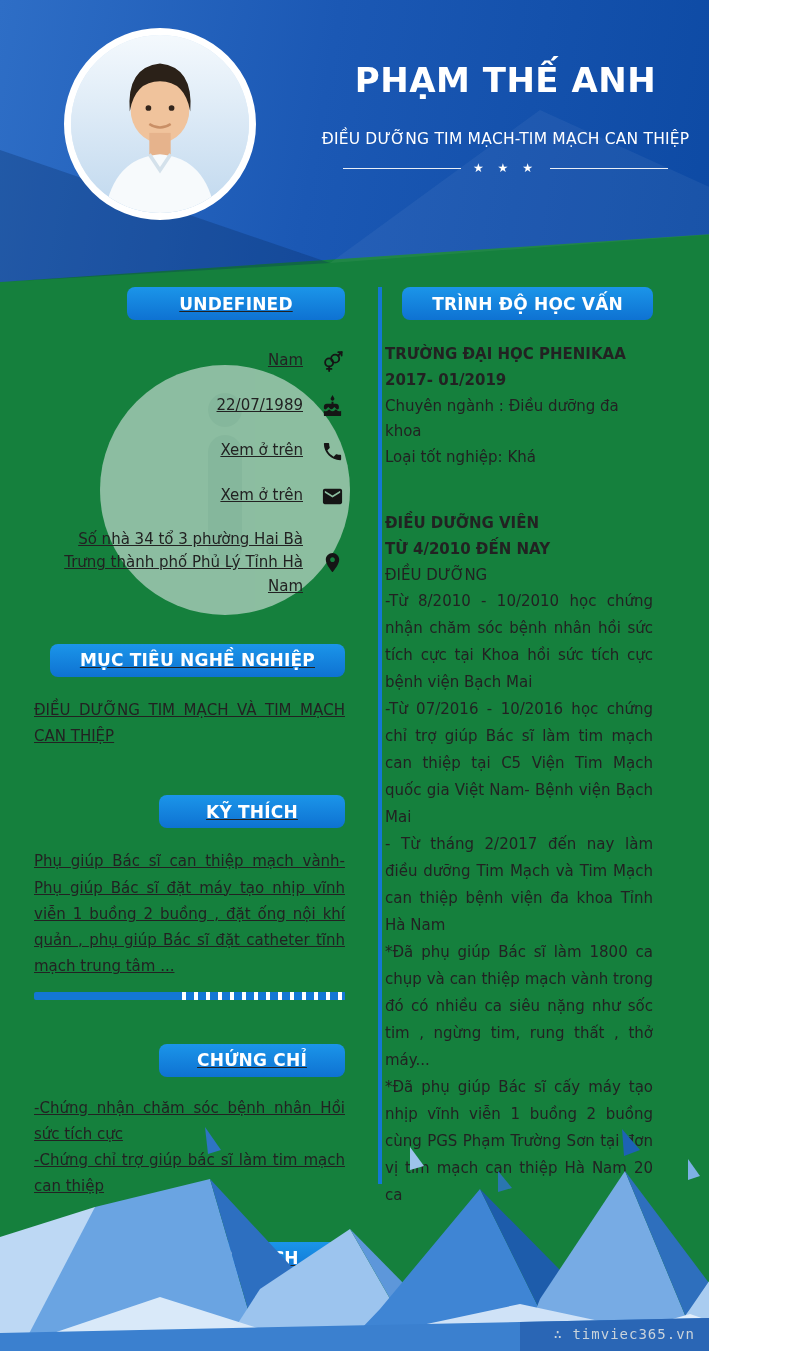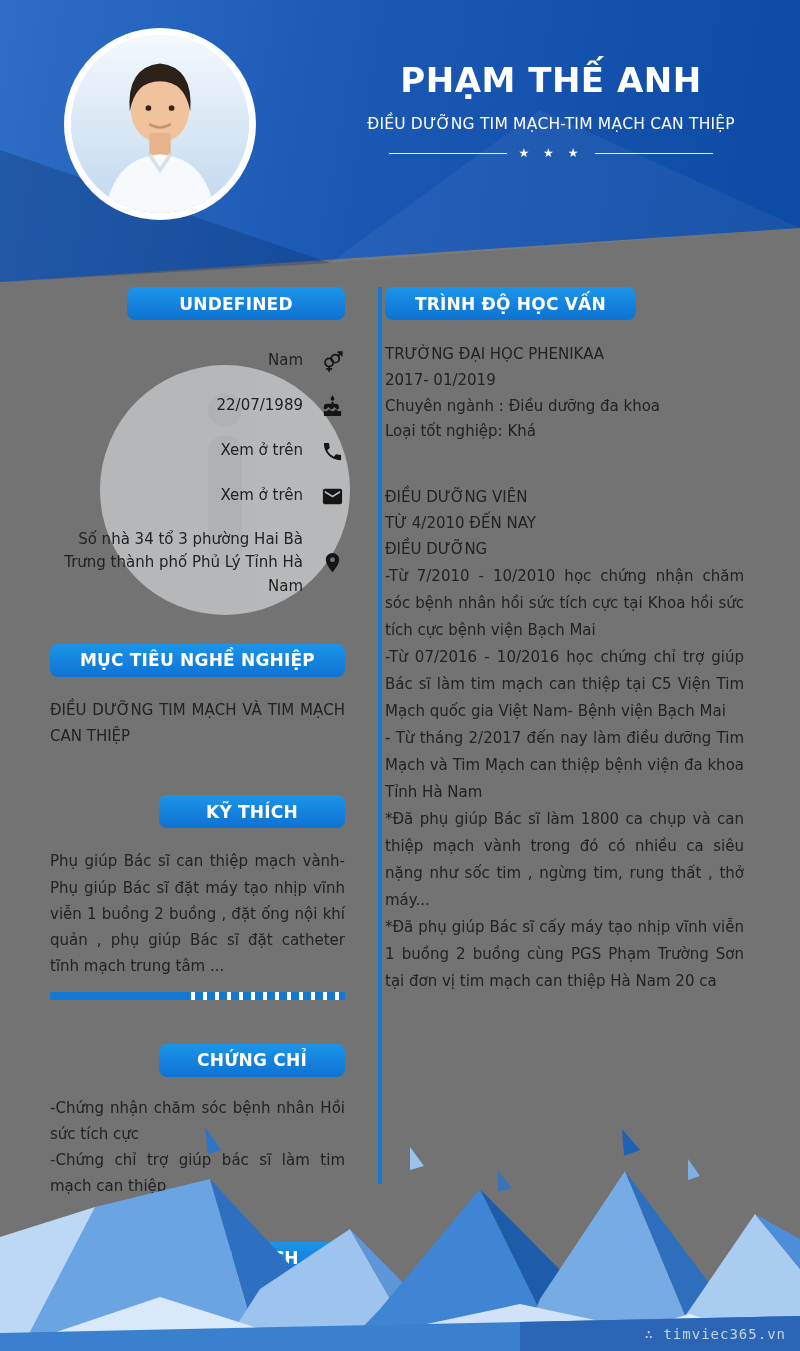--- a/index.html
+++ b/index.html
@@ -1,17 +1,17 @@
 <!DOCTYPE html>
 <html><head>
 <meta charset="utf-8">
 <style>
   html,body{margin:0;padding:0;background:#fff;}
   .page{
-    position:relative;width:800px;height:1351px;overflow:hidden;background:#737373;
+    position:relative;width:709px;height:1351px;overflow:hidden;background:#15803d;
     font-family:"DejaVu Sans","Liberation Sans",sans-serif;color:#222;
   }
   
   .header{position:relative;height:282px;z-index:2;}
   .hbg{position:absolute;inset:0;}
   .hbg.main{
     background:linear-gradient(100deg,#2e6ec6 0%,#1b58b4 45%,#0d4aa4 100%);
     clip-path:polygon(0 0,800px 0,800px 228px,0 282px);
   }
   .hbg.facet1{
@@ -22,63 +22,63 @@
     background:rgba(255,255,255,.05);
     clip-path:polygon(330px 263px,800px 228px,540px 110px);
   }
   .photo{
     position:absolute;left:64px;top:28px;width:178px;height:178px;border-radius:50%;
     border:7px solid #ffffff;overflow:hidden;background:#d8e8f6;
   }
   .photo svg{display:block;width:100%;height:100%;}
   .header-text{position:absolute;left:320px;right:18px;top:60px;text-align:center;color:#fff;}
   .cv-name{margin:0;font-size:34px;font-weight:bold;letter-spacing:.5px;}
-  .cv-subtitle{margin-top:15px;font-size:15.5px;letter-spacing:.2px;}
+  .cv-subtitle{margin-top:30px;font-size:15.5px;letter-spacing:.2px;}
   .stars-row{display:flex;align-items:center;justify-content:center;margin-top:13px;gap:12px;}
   .stars-row .line{height:1px;background:rgba(255,255,255,.9);flex:0 0 118px;}
   .stars{font-size:12px;letter-spacing:5px;color:#fff;white-space:nowrap;}
   
   .wm-circle{
     position:absolute;left:100px;top:365px;width:250px;height:250px;border-radius:50%;
     background:#eef0f3;opacity:.55;z-index:0;
   }
   .wm-circle .bar{position:absolute;left:108px;top:70px;width:34px;height:130px;border-radius:17px;background:#e2e5ea;}
   .wm-circle .dot{position:absolute;left:108px;top:28px;width:34px;height:34px;border-radius:50%;background:#e2e5ea;}
   
   .columns{position:relative;display:flex;margin-top:5px;z-index:1;}
-  .col-left{width:350px;padding:0 5px 0 50px;box-sizing:border-box;}
+  .col-left{width:350px;padding:0 5px 0 34px;box-sizing:border-box;text-decoration:underline;}
   .col-right{flex:1;padding:0 56px 0 35px;box-sizing:border-box;}
   .divider{position:absolute;left:378px;top:287px;width:4px;height:897px;background:#1377d4;z-index:1;}
   
   .pill{
     display:inline-flex;align-items:center;justify-content:center;
     background:linear-gradient(180deg,#1b95e9,#0e72d2);
     color:#fff;font-weight:bold;font-size:17px;border-radius:8px;height:33px;
     padding:0 30px;letter-spacing:.2px;box-sizing:border-box;white-space:nowrap;
   }
   .pill-row-end{display:flex;justify-content:flex-end;}
-  .pill-row-start{display:flex;justify-content:flex-start;}
+  .pill-row-start{display:flex;justify-content:flex-end;}
   .section{margin-top:46px;}
   
   .info-rows{margin-top:28px;}
   .info-row{display:flex;justify-content:flex-end;align-items:center;gap:16px;margin:0 0 19px 0;font-size:15px;}
   .info-row .txt{text-align:right;max-width:272px;line-height:1.55;}
   .icon{width:26px;height:26px;flex:0 0 26px;display:flex;align-items:center;justify-content:center;}
   .icon svg{width:23px;height:23px;}
   
   .body-text{font-size:15px;line-height:1.75;text-align:justify;margin-top:20px;}
   .plain-text{font-size:15px;line-height:1.75;margin-top:20px;}
   
   .skillbar{display:flex;height:8px;margin-top:12px;}
   .skillbar .fill{background:#1377d4;height:100%;border-radius:2px 0 0 2px;}
   .skillbar .segs{flex:1;height:100%;
     background:repeating-linear-gradient(90deg,#1377d4 0 8px,#ffffff 8px 12px);}
   
   .edu-block{margin-top:22px;font-size:15px;line-height:1.72;}
-  .bold-line{font-weight:normal;}
+  .bold-line{font-weight:bold;}
   .exp-par{font-size:15px;line-height:1.8;text-align:justify;}
   
   .footer{position:absolute;left:0;bottom:0;width:800px;height:232px;z-index:2;pointer-events:none;}
   .footer svg{display:block;width:800px;height:232px;}
   .watermark{
     position:absolute;right:14px;bottom:9px;z-index:3;
     font-family:"DejaVu Sans Mono","Liberation Mono",monospace;
     font-size:14px;color:#c9d3db;letter-spacing:1px;
   }
 </style>
@@ -242,21 +242,21 @@
         </div>
       </div>
 
       <div class="section" style="margin-top:40px;">
         <div class="edu-block">
           <div class="bold-line">ĐIỀU DƯỠNG VIÊN</div>
           <div class="bold-line">TỪ 4/2010 ĐẾN NAY</div>
           <div>ĐIỀU DƯỠNG</div>
         </div>
         <div>
-          <div class="exp-par">-Từ 7/2010 - 10/2010 học chứng nhận chăm sóc bệnh nhân hồi sức tích cực tại Khoa hồi sức tích cực bệnh viện Bạch Mai</div>
+          <div class="exp-par">-Từ 8/2010 - 10/2010 học chứng nhận chăm sóc bệnh nhân hồi sức tích cực tại Khoa hồi sức tích cực bệnh viện Bạch Mai</div>
           <div class="exp-par">-Từ 07/2016 - 10/2016 học chứng chỉ trợ giúp Bác sĩ làm tim mạch can thiệp tại C5 Viện Tim Mạch quốc gia Việt Nam- Bệnh viện Bạch Mai</div>
           <div class="exp-par">- Từ tháng 2/2017 đến nay làm điều dưỡng Tim Mạch và Tim Mạch can thiệp bệnh viện đa khoa Tỉnh Hà Nam</div>
           <div class="exp-par">*Đã phụ giúp Bác sĩ làm 1800 ca chụp và can thiệp mạch vành trong đó có nhiều ca siêu nặng như sốc tim , ngừng tim, rung thất , thở máy...</div>
           <div class="exp-par">*Đã phụ giúp Bác sĩ cấy máy tạo nhịp vĩnh viễn 1 buồng 2 buồng cùng PGS Phạm Trường Sơn tại đơn vị tim mạch can thiệp Hà Nam 20 ca</div>
         </div>
       </div>
 
     </div>
   </div>
 

